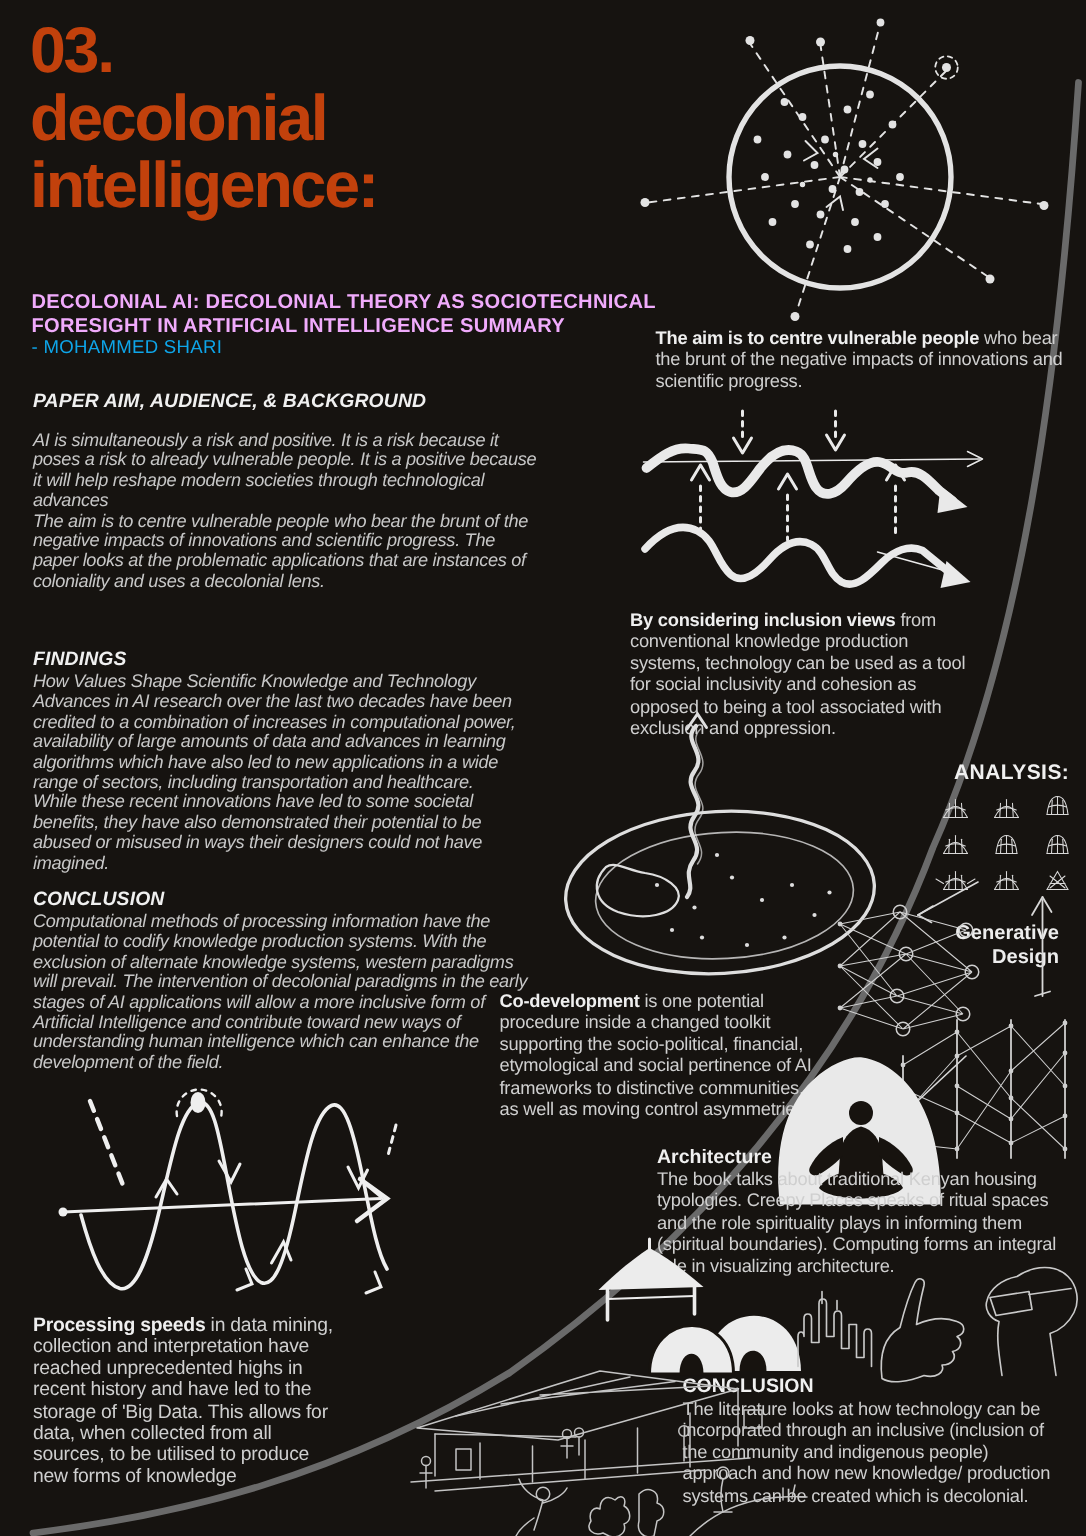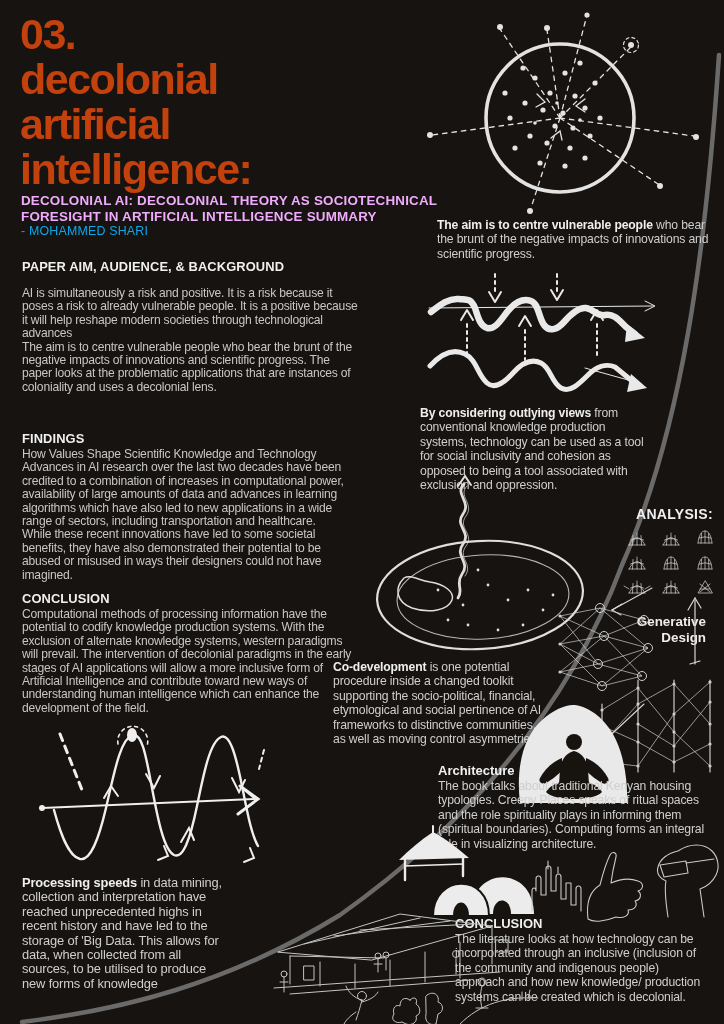--- a/index.html
+++ b/index.html
@@ -20,21 +20,21 @@
   }
   .subtitle{
     left:21px;top:193px;width:436px;
     font-size:13.4px;line-height:15.6px;font-weight:bold;
     letter-spacing:.2px;color:#f0abfc;
   }
   .author{
     left:21px;top:224px;width:300px;
     font-size:12.4px;color:#0ea5e9;letter-spacing:.2px;
   }
-  .col-sec{left:22px;width:336px;color:#c7c7c7;}
+  .col-sec{left:22px;width:336px;color:#c7c7c7;font-style:italic;}
   .col-sec .sec-h{font-size:12.9px;font-weight:bold;color:#f0f0f0;margin:0 0 2px 0;letter-spacing:.1px;}
   .body-p{font-size:12.1px;line-height:13.4px;letter-spacing:-.2px;margin:0;}
   .gap{margin-top:13px;}
   .cap{font-size:12.2px;line-height:14.4px;letter-spacing:-.15px;color:#cfcfcf;}
   .cap b{color:#efefef;}
   .r{}
   .cap-h{font-size:13px;font-weight:bold;color:#f0f0f0;margin:0 0 1px 0;}
   .analysis-label{left:636px;top:506px;font-size:14px;font-weight:bold;color:#f0f0f0;letter-spacing:.3px;}
   .gen-label{left:608px;top:614px;width:98px;text-align:right;
     font-size:13.4px;line-height:15.5px;font-weight:bold;color:#ededed;}
@@ -45,21 +45,20 @@
 
 <div class="poster">
 
   <svg class="abs" style="left:0;top:0" width="724" height="1024" viewBox="0 0 724 1024">
     <path d="M719,55 C706,250 682,430 622,565 C566,715 460,830 340,915 C226,985 120,1010 22,1022" fill="none" stroke="#6a6a6a" stroke-width="4.5" stroke-linecap="round"></path>
   </svg>
 
   <div class="abs title">
     <div>03.</div>
     <div>decolonial</div>
-    <div>artificial</div>
     <div>intelligence:</div>
   </div>
   <div class="abs subtitle">DECOLONIAL AI: DECOLONIAL THEORY AS SOCIOTECHNICAL FORESIGHT IN ARTIFICIAL INTELLIGENCE SUMMARY</div>
   <div class="abs author">- MOHAMMED SHARI</div>
 
   <div class="abs col-sec" style="top:259px">
     <p class="sec-h">PAPER AIM, AUDIENCE, &amp; BACKGROUND</p>
     <p class="body-p gap">AI is simultaneously a risk and positive. It is a risk because it poses a risk to already vulnerable people. It is a positive because it will help reshape modern societies through technological advances</p>
     <p class="body-p">The aim is to centre vulnerable people who bear the brunt of the negative impacts of innovations and scientific progress. The paper looks at the problematic applications that are instances of coloniality and uses a decolonial lens.</p>
   </div>
@@ -150,21 +149,21 @@
         <path d="M100,62 L100,92" stroke-dasharray="3 4"></path>
       <path d="M166,52 L172,42 L178,52"></path>
         <path d="M172,56 L172,88" stroke-dasharray="3 4"></path>
     </g>
     <path d="M5,98 C16,86 28,80 40,86 C52,92 52,106 62,115 C70,122 80,114 88,105 C96,96 106,90 116,95 C126,100 126,114 136,120 C145,125 154,116 163,107 C171,99 181,95 190,99 L212,117" stroke-width="5"></path>
     <path d="M160,100 L214,115" stroke-width="1"></path>
     <path d="M206,106 L222,120 L202,124 Z" fill="#e9e9e9" stroke="none"></path>
   </svg>
 
   <div class="abs cap" style="left:420px;top:406px;width:235px">
-    <b>By considering outlying views</b><span> from conventional knowledge production systems, technology can be used as a tool for social inclusivity and cohesion as opposed to being a tool associated with exclusion and oppression.</span>
+    <b>By considering inclusion views</b><span> from conventional knowledge production systems, technology can be used as a tool for social inclusivity and cohesion as opposed to being a tool associated with exclusion and oppression.</span>
   </div>
 
   <svg class="abs" style="left:368px;top:470px" width="225" height="200" viewBox="0 0 225 200" stroke="#dedede" fill="none" stroke-linecap="round">
     <ellipse cx="112" cy="125" rx="103" ry="54" stroke-width="2.2" transform="rotate(-3 112 125)"></ellipse>
     <ellipse cx="115" cy="127" rx="86" ry="42" stroke-width="1.1" opacity=".8" transform="rotate(-3 115 127)"></ellipse>
     <path d="M36,108 C26,118 28,132 44,138 C62,144 80,140 84,130 C87,122 76,114 62,112 C50,110 42,104 36,108 Z" stroke-width="1.5"></path>
     <g fill="#dedede" stroke="none">
       <circle cx="70" cy="120" r="1.4"></circle>
         <circle cx="95" cy="135" r="1.4"></circle>
         <circle cx="120" cy="115" r="1.4"></circle>

